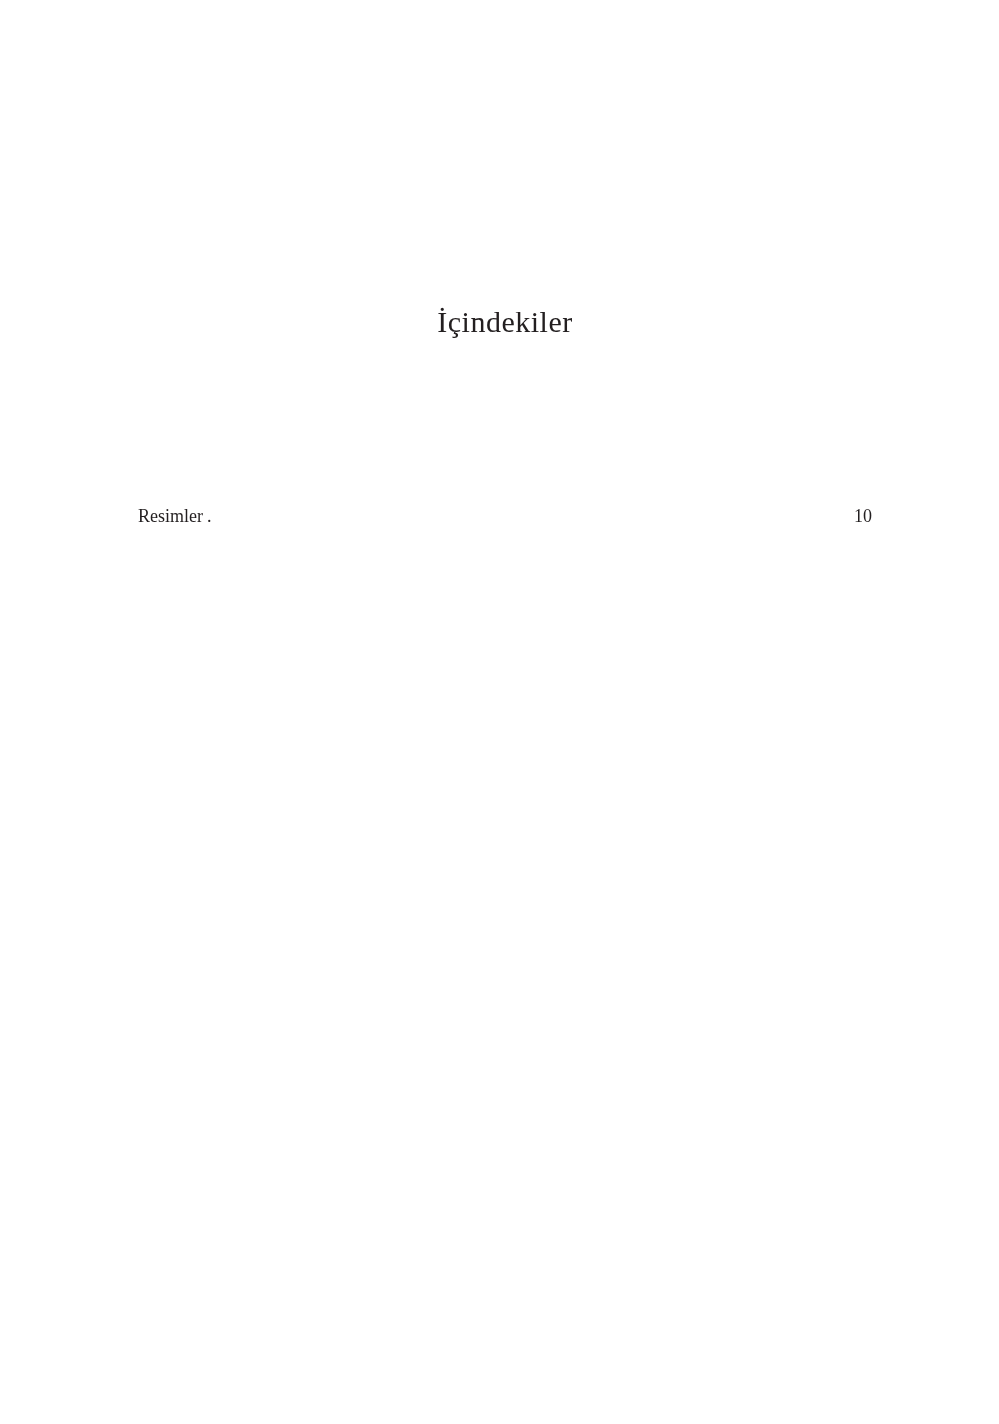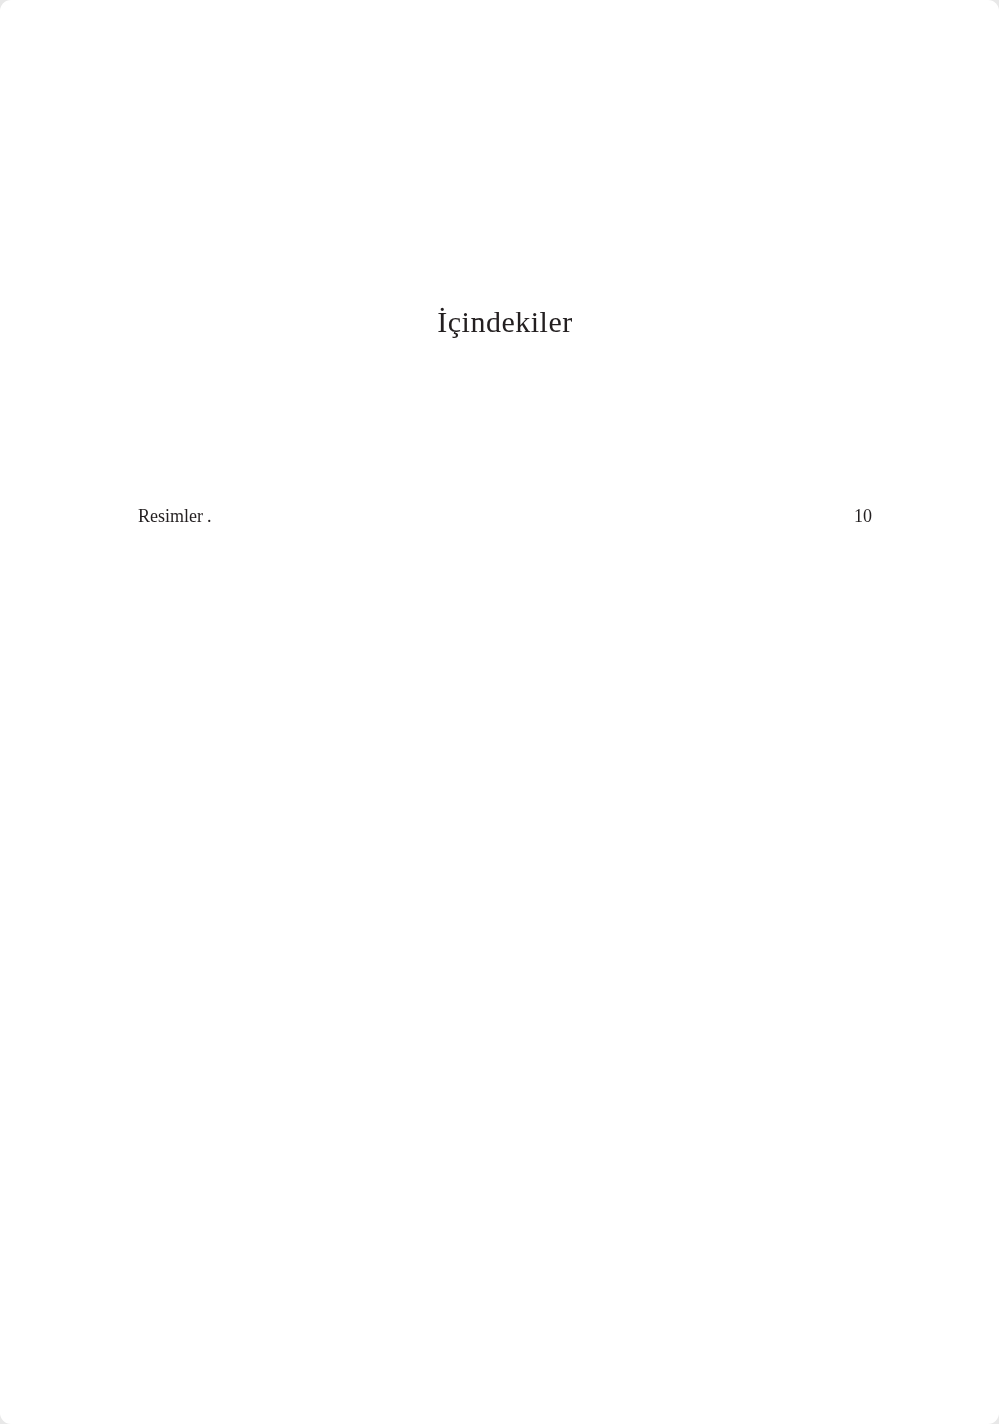--- a/index.html
+++ b/index.html
@@ -6,21 +6,20 @@
   .page {
     position: relative;
     width: 999px;
     height: 1424px;
     margin: 0 auto;
     background: #ffffff;
     color: #231f20;
     font-family: "Liberation Serif", "DejaVu Serif", serif;
     overflow: hidden;
     box-sizing: border-box;
-    border-radius: 11px;
   }
   .content {
     position: absolute;
     left: 138px;
     width: 734px;
     top: 0;
   }
   .doc-title {
     margin: 0;
     padding-top: 300px;

